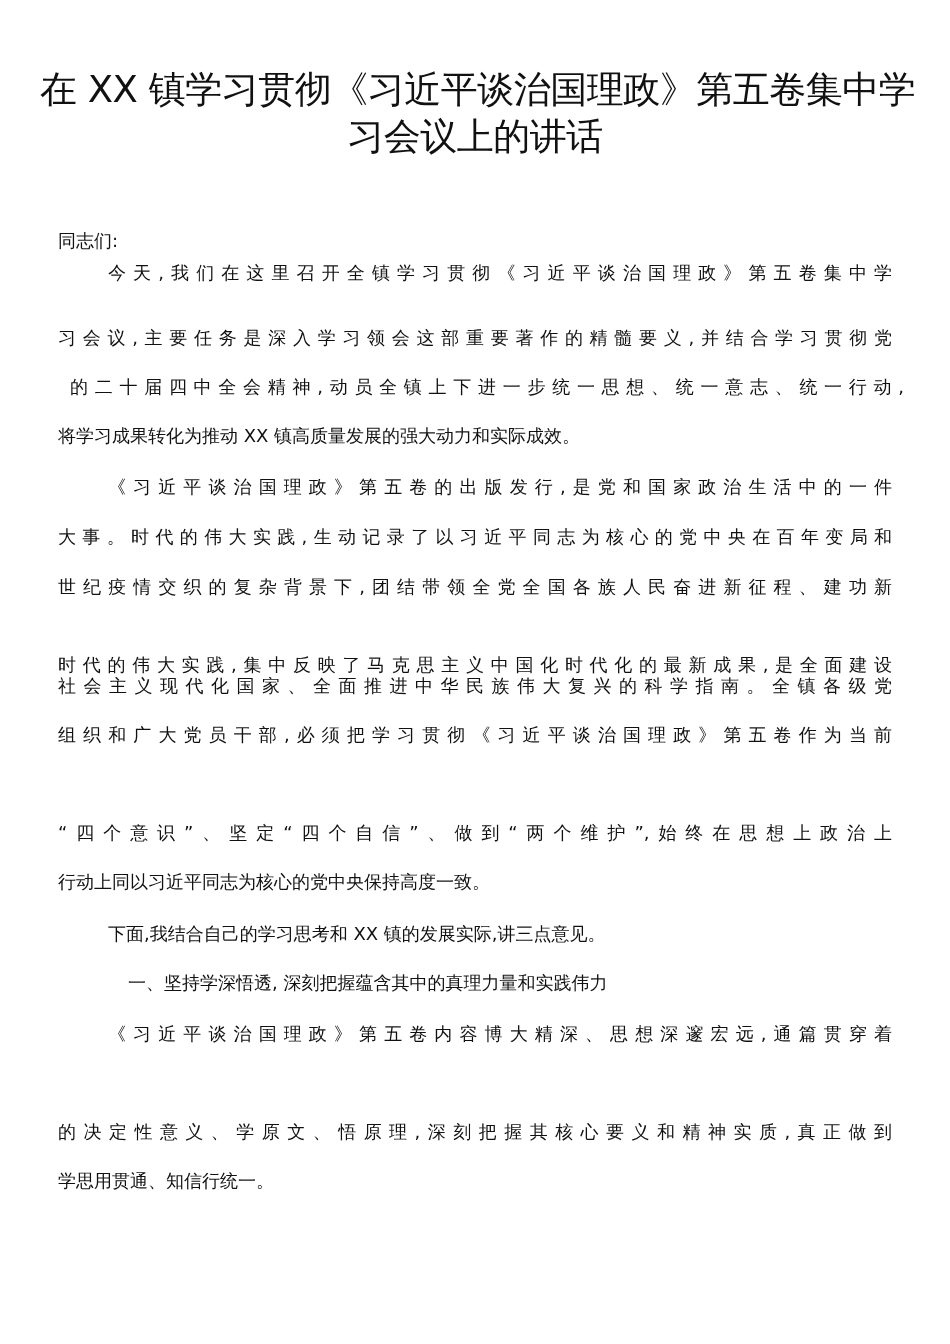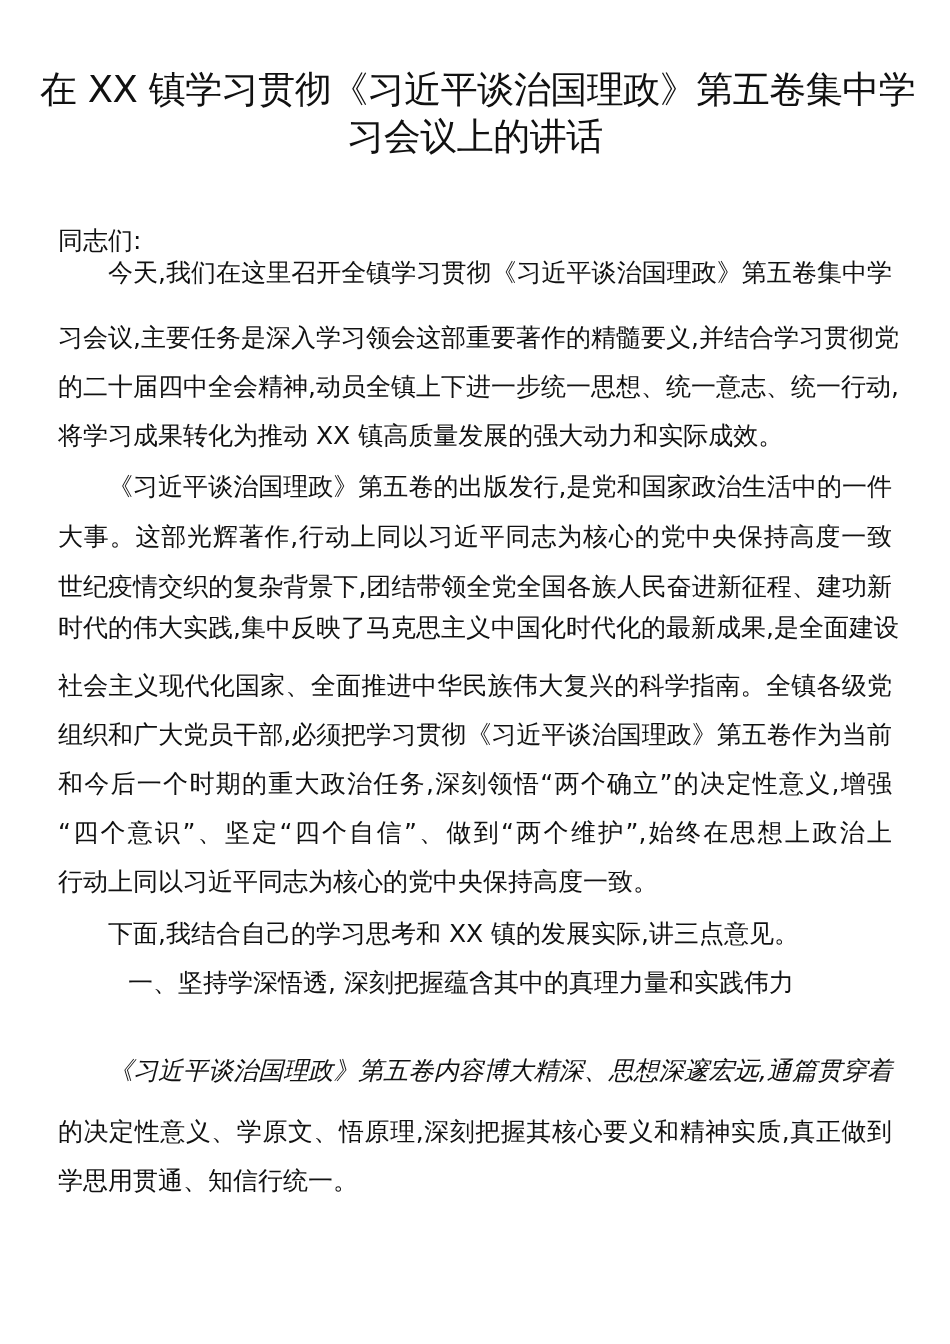--- a/index.html
+++ b/index.html
@@ -1,52 +1,51 @@
 <!DOCTYPE html>
 <html><head>
   <meta charset="utf-8">
   <style>
     html, body { margin: 0; padding: 0; background: #ffffff; }
     body { width: 950px; height: 1344px; position: relative; overflow: hidden;
            font-family: "DejaVu Sans", "Liberation Sans", sans-serif; color: #111111; }
     .page { position: absolute; left: 0; top: 0; width: 950px; height: 1344px; background: #fff; }
     .title { position: absolute; left: 40px; width: 870px; text-align: center;
              font-size: 37px; line-height: 44px; white-space: nowrap; color: #111; letter-spacing: -0.5px; }
-    .line { position: absolute; left: 58px; width: 834px; font-size: 25px; line-height: 30px;
+    .line { position: absolute; left: 58px; width: 834px; font-size: 18px; line-height: 30px;
             white-space: nowrap; color: #111; text-align: justify; text-align-last: justify; }
     .line.last { text-align-last: left; }
     .indent { left: 108px; width: 784px; }
     .salutation { text-align-last: left; }
   </style>
 </head>
 <body>
 
 <div class="page">
 
   <div class="title" style="top:68px;">在 XX 镇学习贯彻《习近平谈治国理政》第五卷集中学</div>
   <div class="title" style="top:115px;">习会议上的讲话</div>
 
   <div class="line salutation" style="top:226px;">同志们:</div>
 
   <div class="line indent" style="top:258px;">今天,我们在这里召开全镇学习贯彻《习近平谈治国理政》第五卷集中学</div>
   <div class="line" style="top:323px;">习会议,主要任务是深入学习领会这部重要著作的精髓要义,并结合学习贯彻党</div>
-  <div class="line" style="top:372px;">的二十届四中全会精神,动员全镇上下进一步统一思想、统一意志、统一行动,</div>
+  <div class="line" style="top:372px;margin-left:12px;">的二十届四中全会精神,动员全镇上下进一步统一思想、统一意志、统一行动,</div>
   <div class="line last" style="top:421px;">将学习成果转化为推动 XX 镇高质量发展的强大动力和实际成效。</div>
 
   <div class="line indent" style="top:472px;">《习近平谈治国理政》第五卷的出版发行,是党和国家政治生活中的一件</div>
-  <div class="line" style="top:522px;">大事。这部光辉著作,行动上同以习近平同志为核心的党中央保持高度一致</div>
+  <div class="line" style="top:522px;">大事。时代的伟大实践,生动记录了以习近平同志为核心的党中央在百年变局和</div>
   <div class="line" style="top:572px;">世纪疫情交织的复杂背景下,团结带领全党全国各族人民奋进新征程、建功新</div>
-  <div class="line" style="top:613px;">时代的伟大实践,集中反映了马克思主义中国化时代化的最新成果,是全面建设</div>
+  <div class="line" style="top:650px;">时代的伟大实践,集中反映了马克思主义中国化时代化的最新成果,是全面建设</div>
   <div class="line" style="top:671px;">社会主义现代化国家、全面推进中华民族伟大复兴的科学指南。全镇各级党</div>
   <div class="line" style="top:720px;">组织和广大党员干部,必须把学习贯彻《习近平谈治国理政》第五卷作为当前</div>
-  <div class="line" style="top:769px;">和今后一个时期的重大政治任务,深刻领悟“两个确立”的决定性意义,增强</div>
   <div class="line" style="top:818px;">“四个意识”、坚定“四个自信”、做到“两个维护”,始终在思想上政治上</div>
   <div class="line last" style="top:867px;">行动上同以习近平同志为核心的党中央保持高度一致。</div>
 
   <div class="line indent last" style="top:919px;">下面,我结合自己的学习思考和 XX 镇的发展实际,讲三点意见。</div>
 
   <div class="line indent last" style="top:968px;margin-left:20px;">一、坚持学深悟透, 深刻把握蕴含其中的真理力量和实践伟力</div>
 
-  <div class="line indent" style="top:1056px;font-style:italic;">《习近平谈治国理政》第五卷内容博大精深、思想深邃宏远,通篇贯穿着</div>
+  <div class="line indent" style="top:1019px;">《习近平谈治国理政》第五卷内容博大精深、思想深邃宏远,通篇贯穿着</div>
   <div class="line" style="top:1117px;">的决定性意义、学原文、悟原理,深刻把握其核心要义和精神实质,真正做到</div>
   <div class="line last" style="top:1166px;">学思用贯通、知信行统一。</div>
 
 </div>
 
 </body></html>

